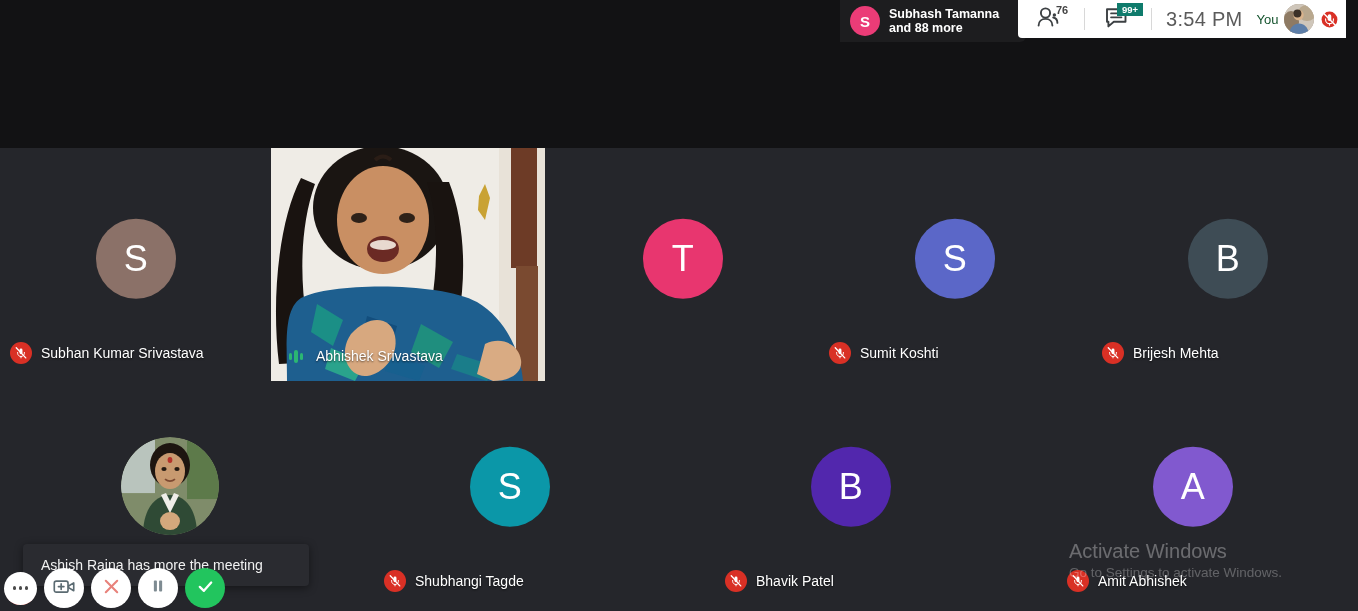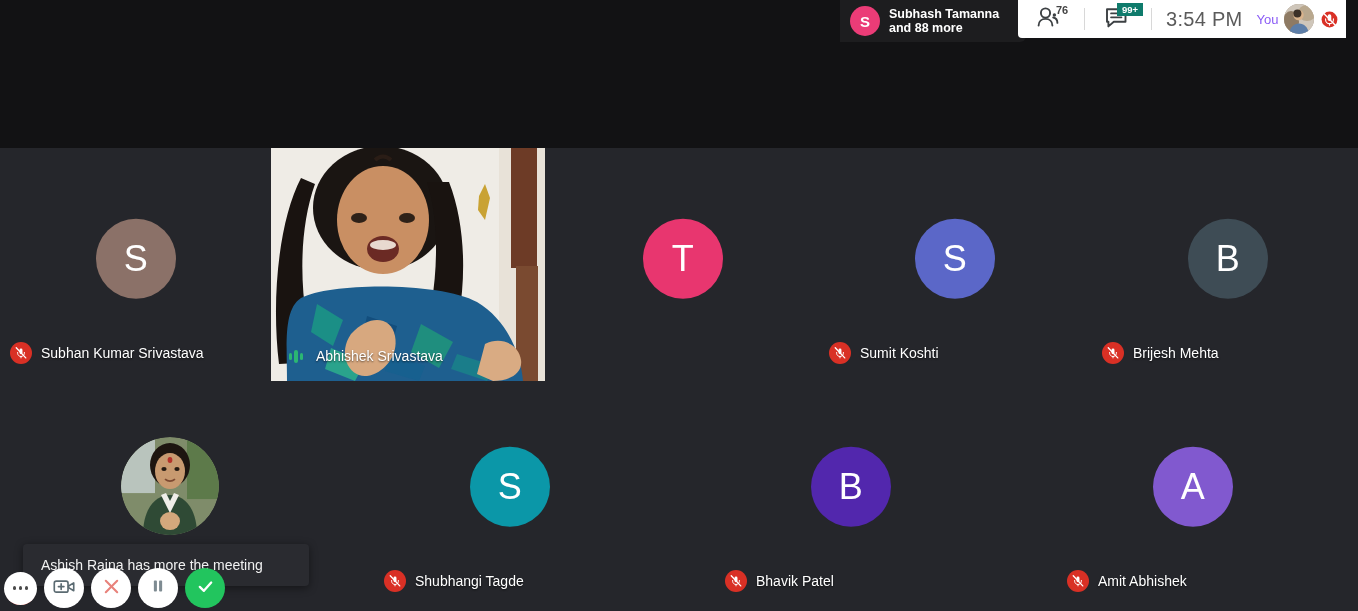--- a/index.html
+++ b/index.html
@@ -75,21 +75,21 @@
   }
   .tb-time {
     font-size: 20px; color: #5b5b5b;
     padding: 0 10px 0 14px; letter-spacing: .3px;
     white-space: nowrap;
   }
   .you-block {
     display: flex; align-items: center; gap: 5px;
     padding-left: 4px;
   }
-  .you-label { font-size: 13px; color: #8b5cf6; }
+  .you-label { font-size: 13px; color: #14532d; }
   .you-avatar {
     width: 30px; height: 30px; border-radius: 50%;
     overflow: hidden; background: #9c8e7c; position: relative;
     flex: 0 0 auto;
   }
   .you-mute {
     width: 17px; height: 17px; flex: 0 0 auto;
     margin-left: 2px;
   }
 
@@ -435,20 +435,24 @@
               <line x1="10" y1="15" x2="10" y2="17" stroke="#fff" stroke-width="1.4" stroke-linecap="round"></line>
               <line x1="3.2" y1="2.6" x2="16.8" y2="17" stroke="#fff" stroke-width="1.9" stroke-linecap="round"></line>
             </svg>
           </span>
           <span class="name-text">Amit Abhishek</span>
         </div>
       </div>
     </div>
   </div>
 
+  <div class="watermark">
+    <div class="wm-title">Activate Windows</div>
+    <div class="wm-sub">Go to Settings to activate Windows.</div>
+  </div>
 
   <div class="toast">
     <span class="toast-text">Ashish Raina has more the meeting</span>
   </div>
 
   <div class="controls">
     <div class="ctl-wrap">
       <span class="redsliver"></span>
       <div class="ctl more">
         <span class="dots">

